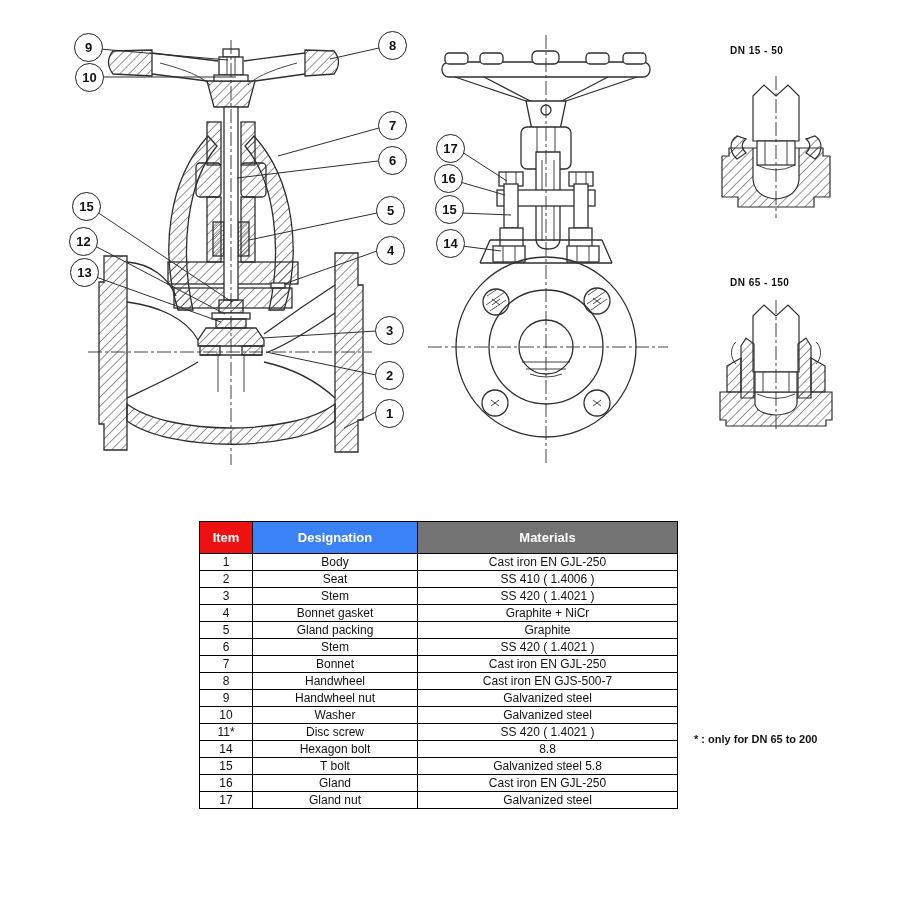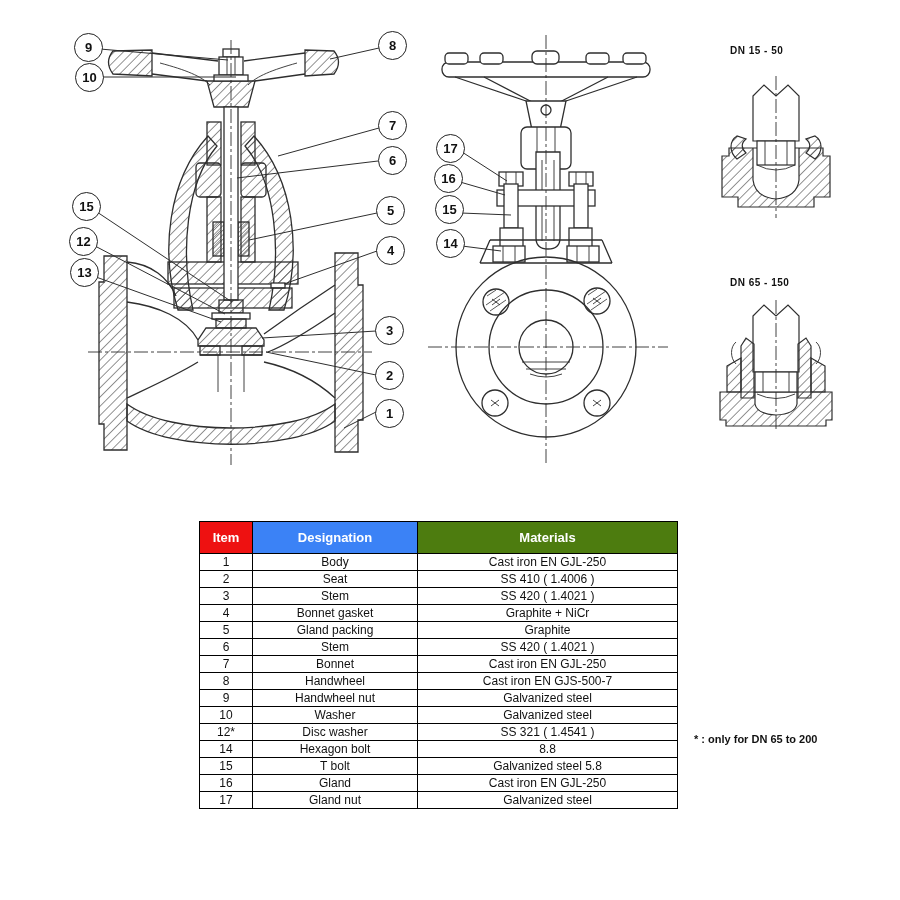--- a/index.html
+++ b/index.html
@@ -226,21 +226,21 @@
     <table class="parts">
       <colgroup>
           <col class="c-item">
           <col class="c-desig">
           <col class="c-mat">
         </colgroup>
       <thead>
         <tr>
           <th style="background: rgb(238, 17, 17);">Item</th>
           <th style="background: #3b82f6;">Designation</th>
-          <th style="background: #4d7c0f;">Materials</th>
+          <th style="background: #737373;">Materials</th>
         </tr>
       </thead>
       <tbody>
           <tr>
             <td>1</td>
             <td>Body</td>
             <td>Cast iron EN GJL-250</td>
           </tr>
           <tr>
             <td>2</td>
@@ -281,23 +281,23 @@
             <td>9</td>
             <td>Handwheel nut</td>
             <td>Galvanized steel</td>
           </tr>
           <tr>
             <td>10</td>
             <td>Washer</td>
             <td>Galvanized steel</td>
           </tr>
           <tr>
-            <td>12*</td>
-            <td>Disc washer</td>
-            <td>SS 321 ( 1.4541 )</td>
+            <td>11*</td>
+            <td>Disc screw</td>
+            <td>SS 420 ( 1.4021 )</td>
           </tr>
           <tr>
             <td>14</td>
             <td>Hexagon bolt</td>
             <td>8.8</td>
           </tr>
           <tr>
             <td>15</td>
             <td>T bolt</td>
             <td>Galvanized steel 5.8</td>

